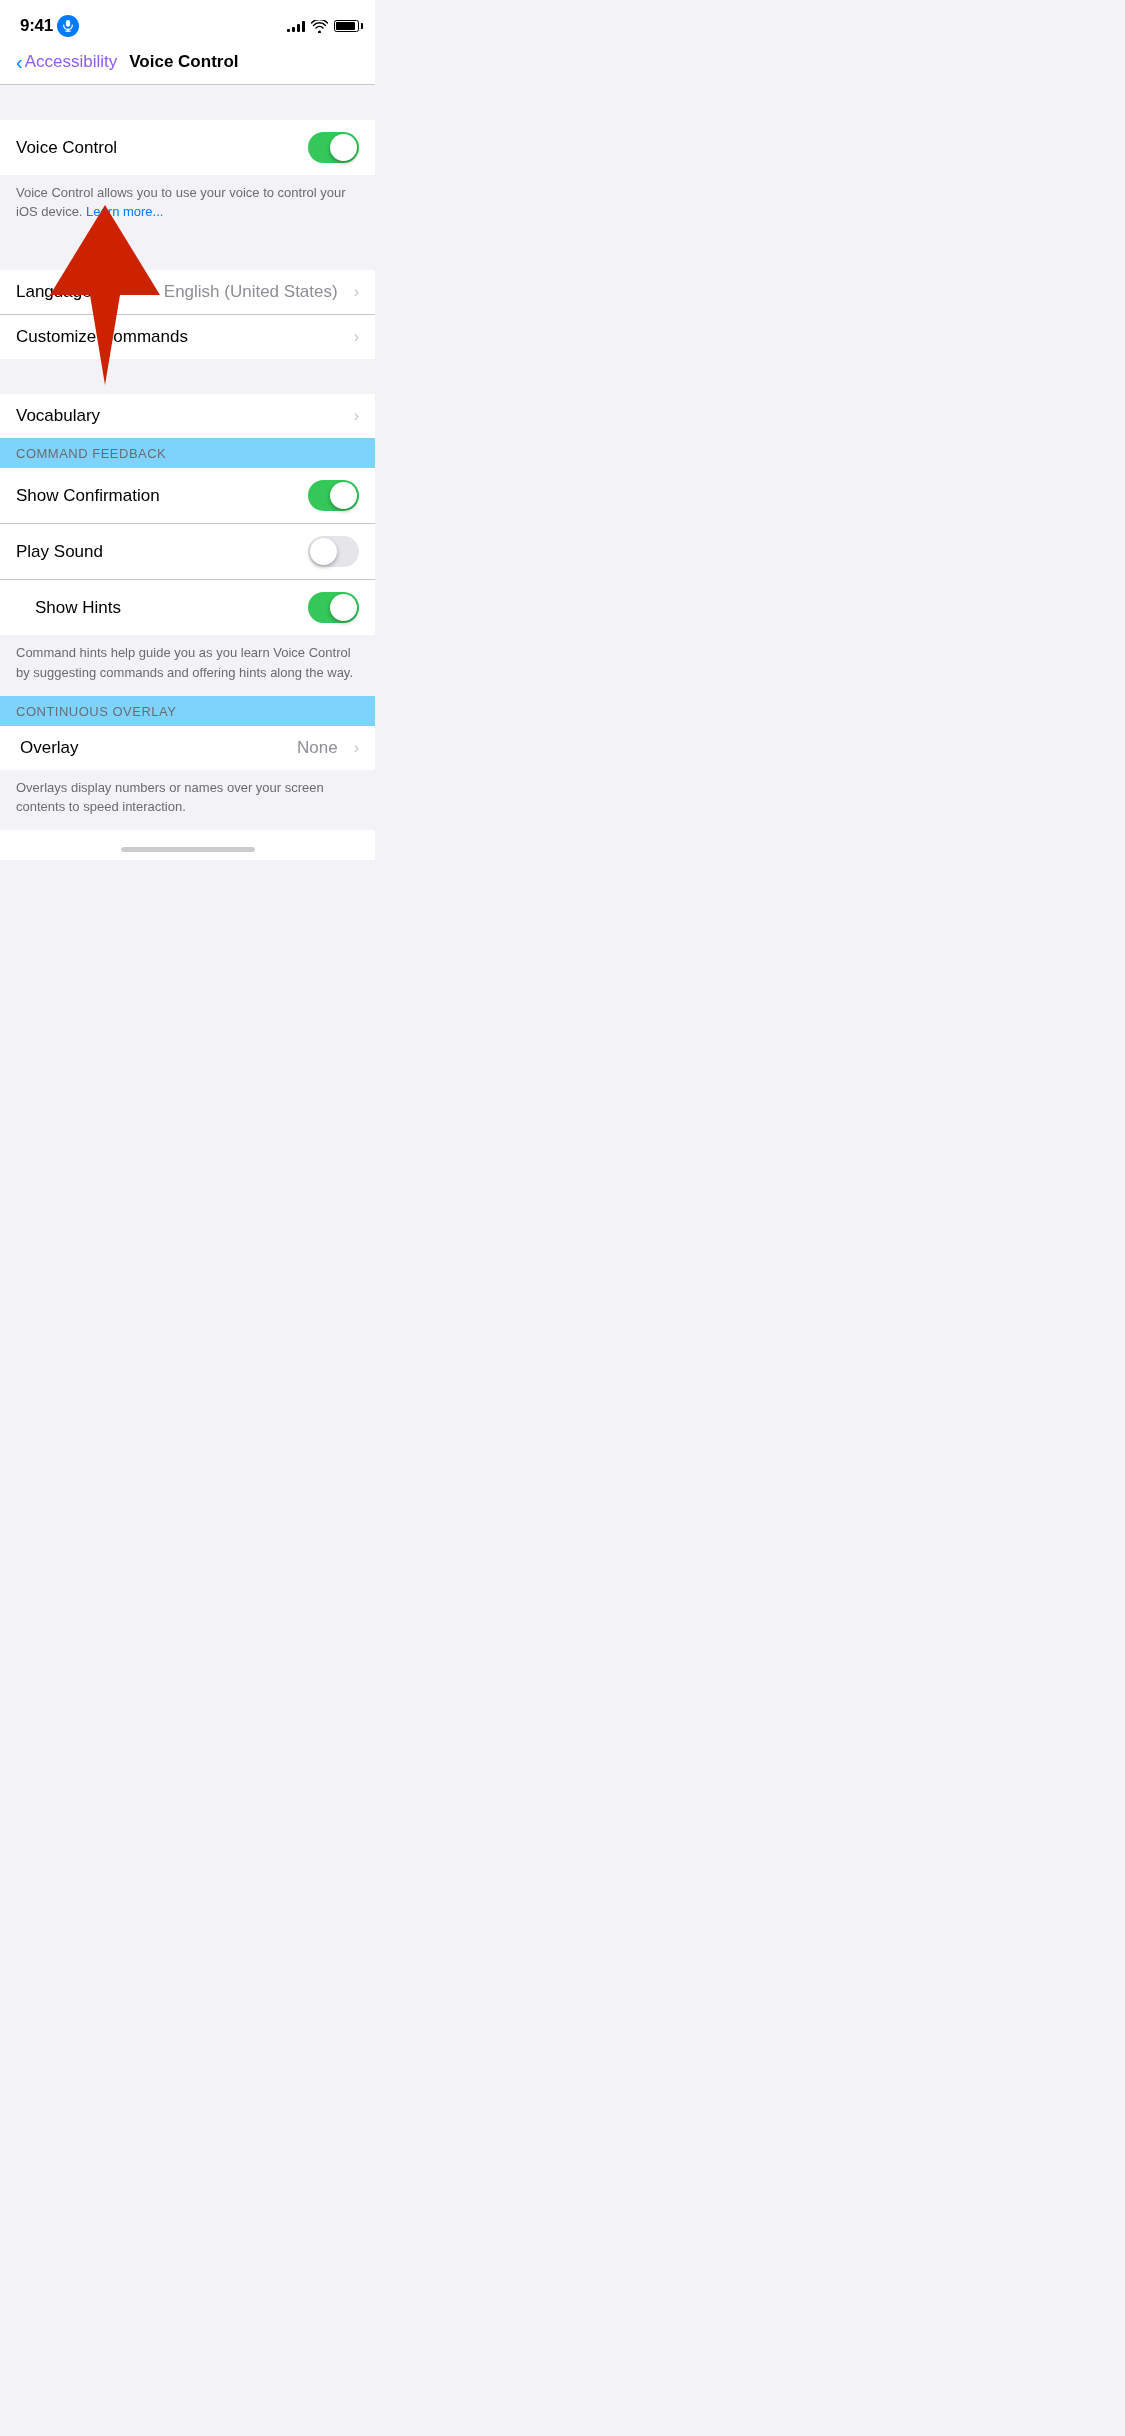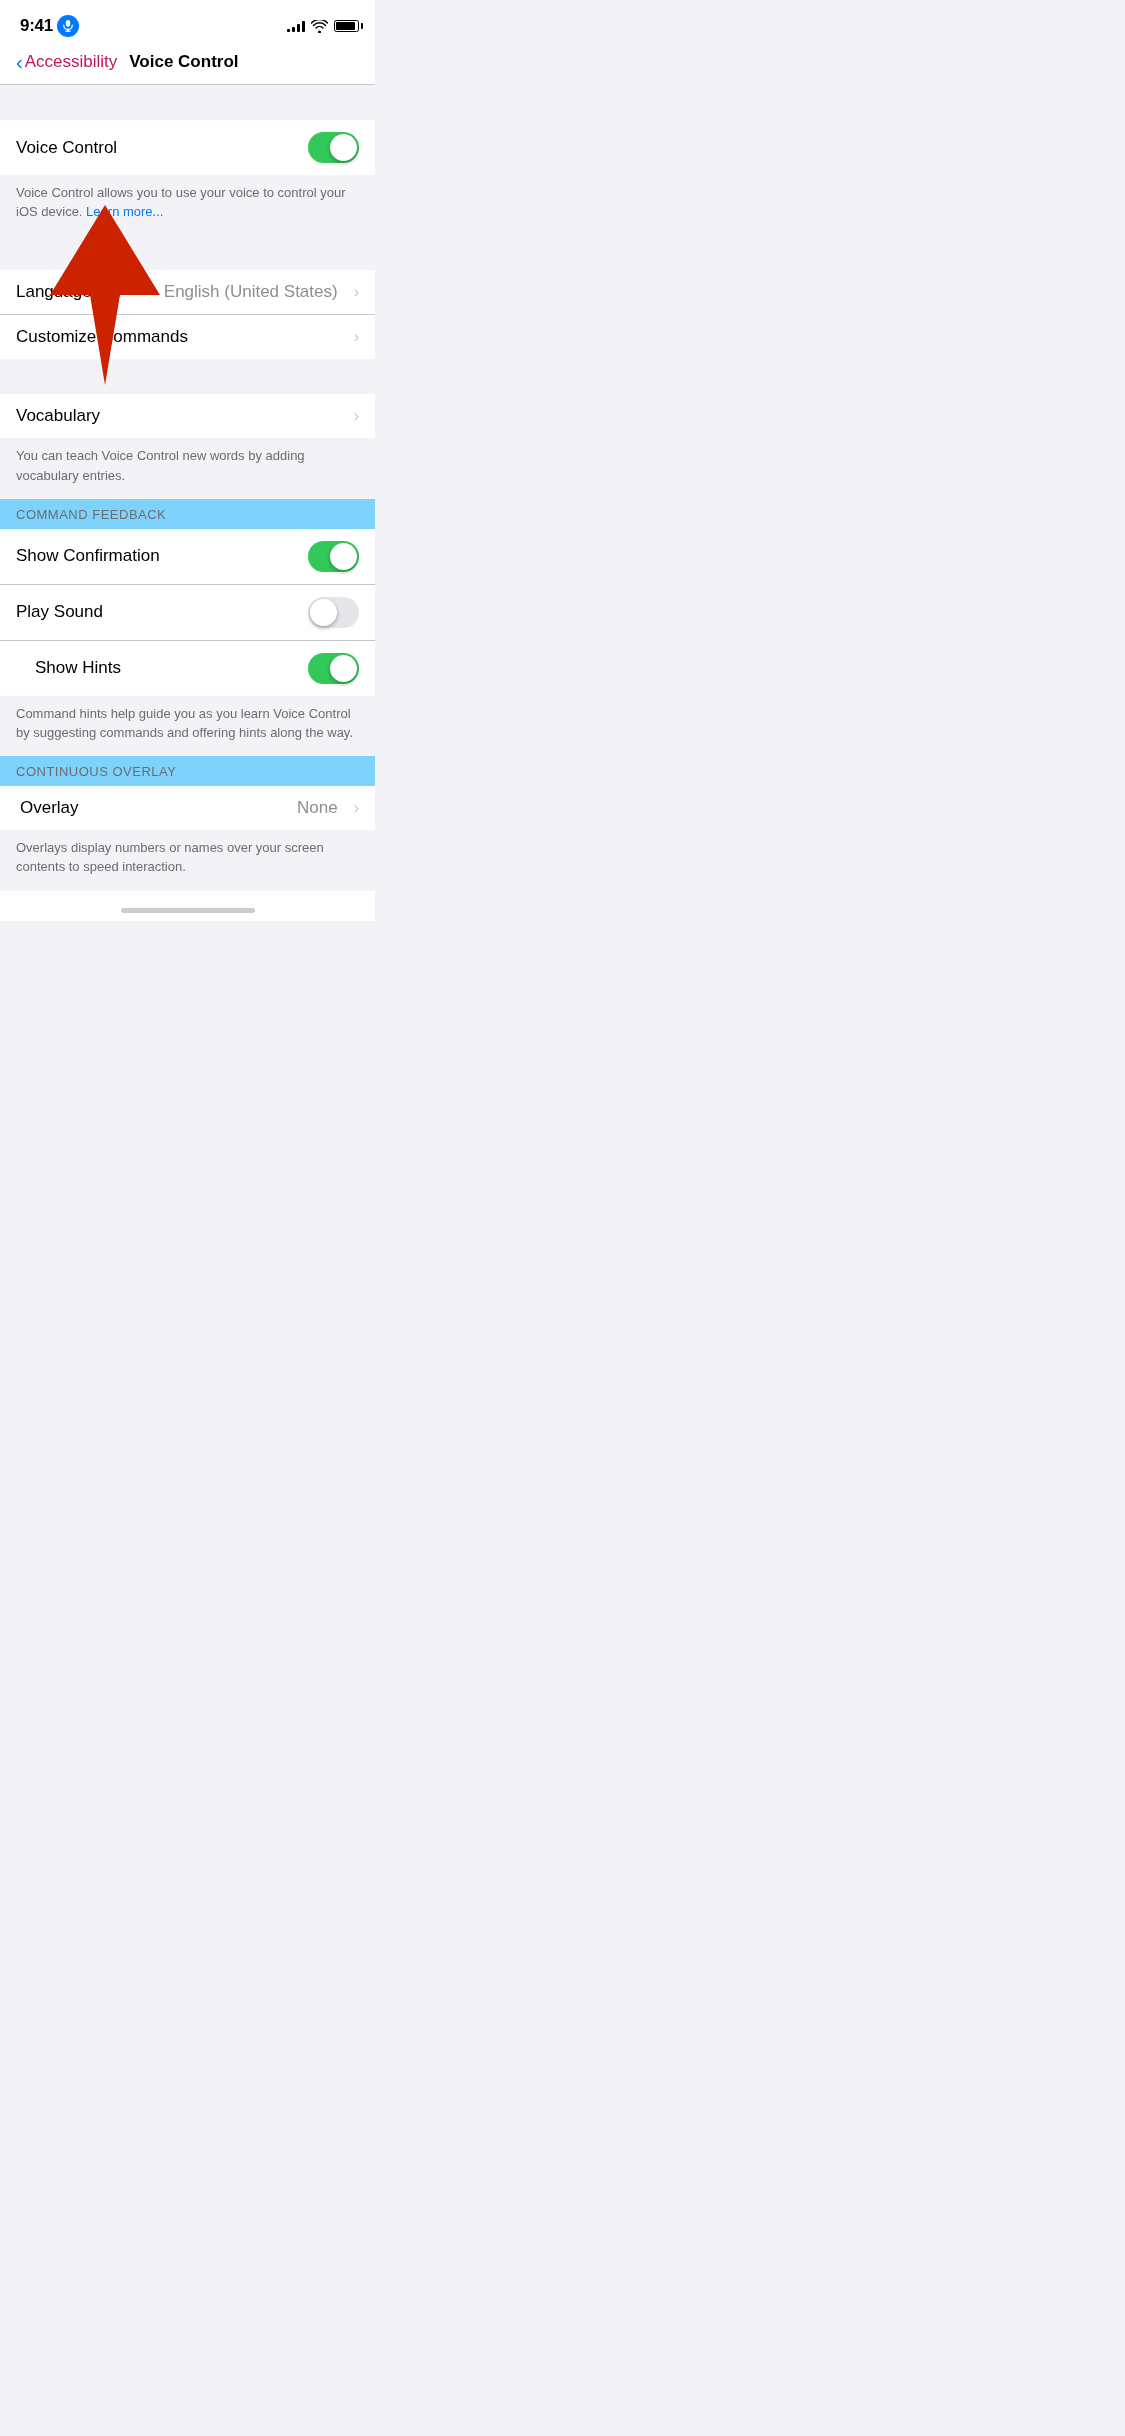--- a/index.html
+++ b/index.html
@@ -123,21 +123,21 @@
 
     .back-chevron {
       font-size: 20px;
       font-weight: 300;
       line-height: 1;
       margin-top: -1px;
     }
 
     .back-label {
       font-size: 17px;
-      color: #be185d;
+      color: #8b5cf6;
     }
 
     .nav-title {
       font-size: 17px;
       font-weight: 600;
       margin-left: 8px;
       color: #000;
     }
 
     
@@ -353,23 +353,20 @@
 
   <div class="section-gap"></div>
 
   <div class="settings-group">
     <div class="settings-row" style="border-bottom:none;">
       <span class="row-label">Vocabulary</span>
       <span class="chevron">›</span>
     </div>
   </div>
 
-  <div class="description-block">
-    <span class="description-text">You can teach Voice Control new words by adding vocabulary entries.</span>
-  </div>
 
   <div class="section-header">
     <span class="section-header-text">COMMAND FEEDBACK</span>
   </div>
 
   <div class="settings-group">
     <div class="settings-row">
       <span class="row-label">Show Confirmation</span>
       <div class="toggle on">
         <div class="toggle-thumb"></div>

